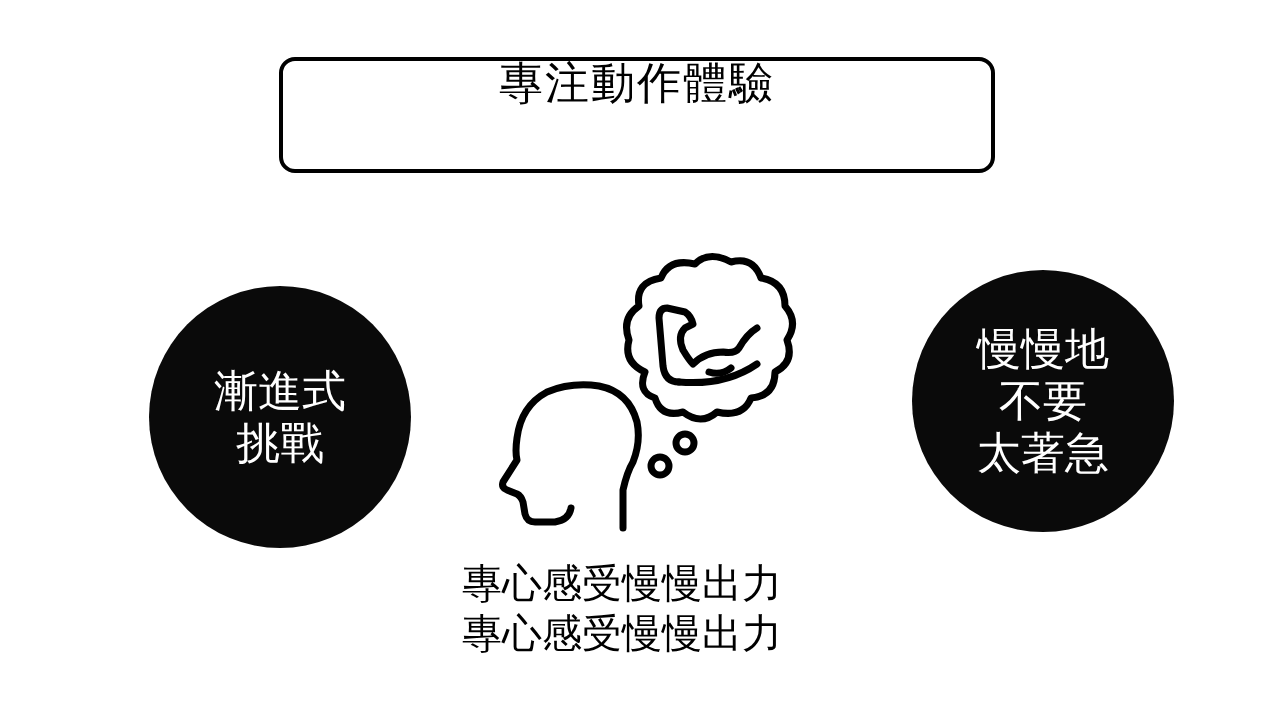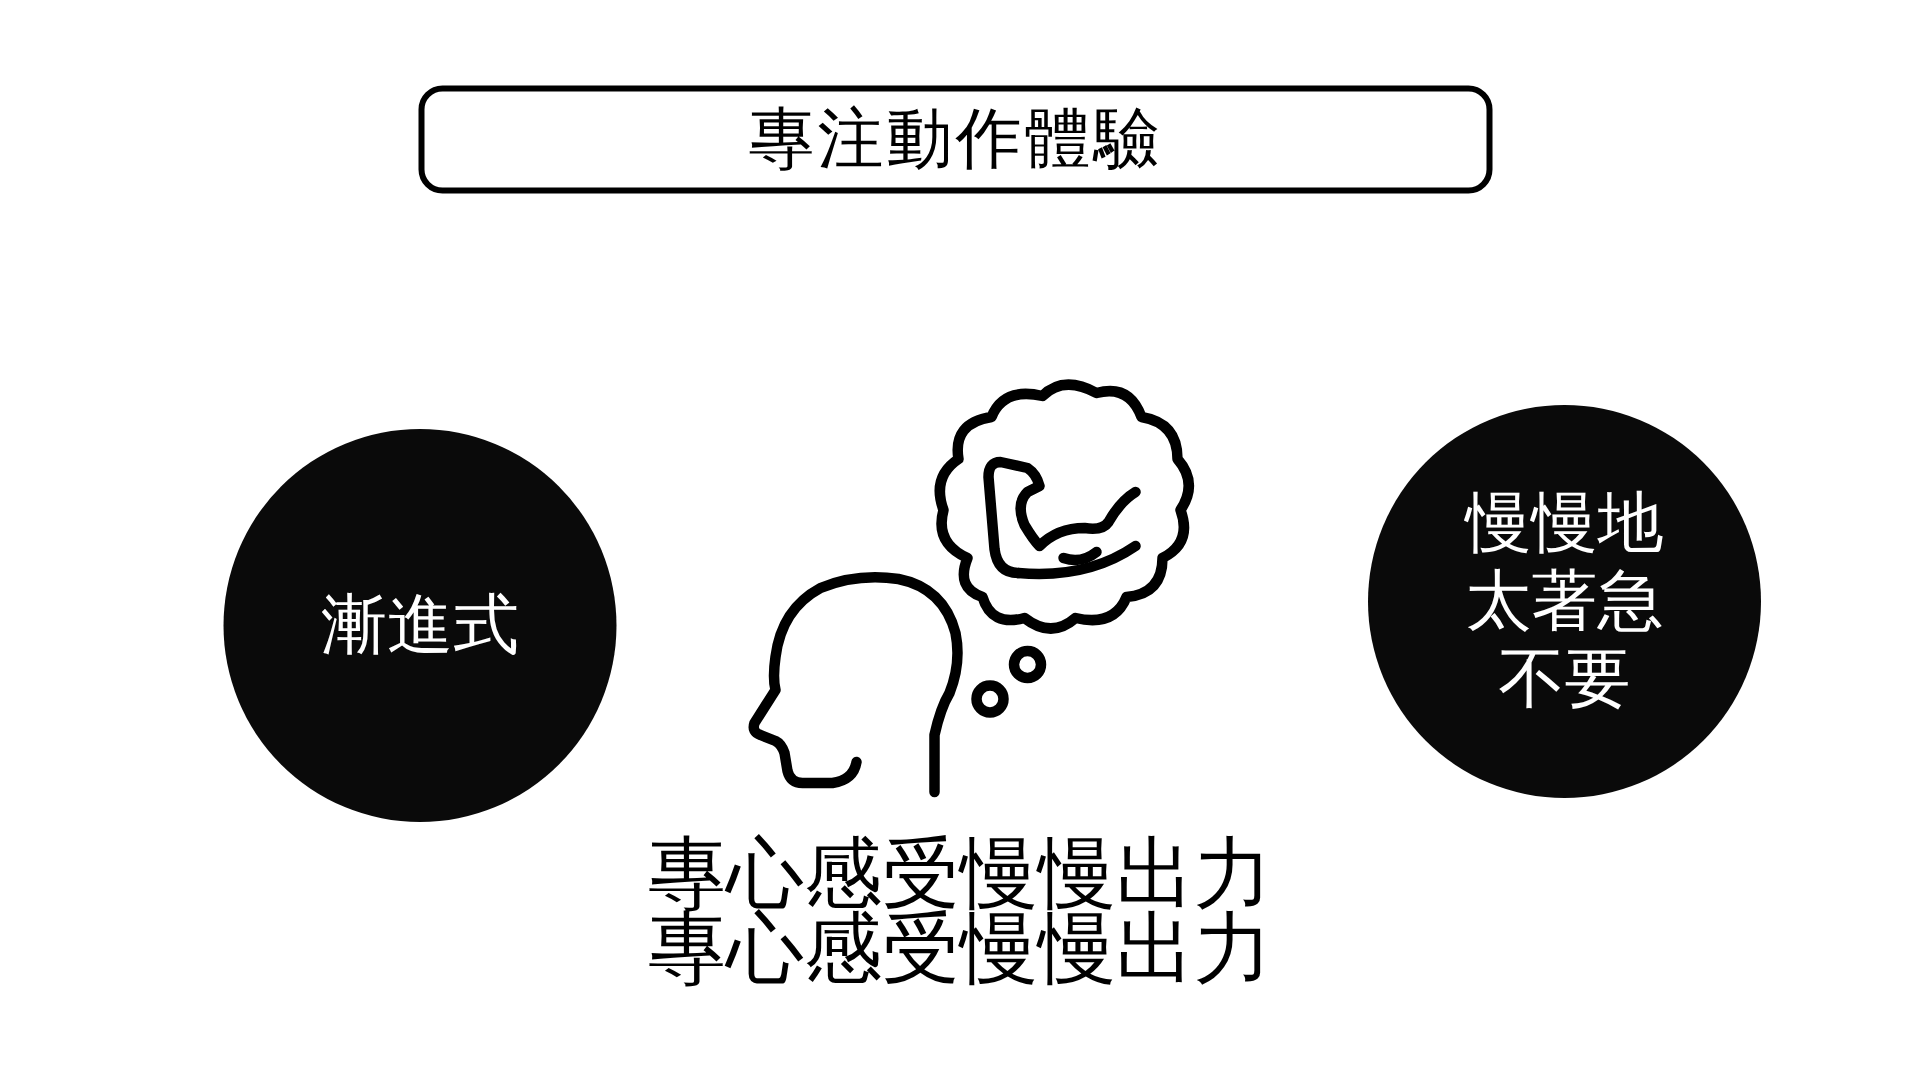--- a/index.html
+++ b/index.html
@@ -13,26 +13,26 @@
       position: relative;
       overflow: hidden;
       font-family: "DejaVu Sans", "Liberation Sans", sans-serif;
       color: #000;
     }
     .title-box {
       position: absolute;
       left: 279px;
       top: 57px;
       width: 716px;
-      height: 72px;
+      height: 116px;
       border: 4px solid #000;
       border-radius: 16px;
       box-sizing: border-box;
       display: flex;
-      align-items: center;
+      align-items: flex-start;
       justify-content: center;
       background: #fff;
     }
     .title-text {
       font-size: 44px;
       letter-spacing: 2px;
       line-height: 1;
     }
     .circle {
       position: absolute;
@@ -54,44 +54,45 @@
     .circle-line { display: block; white-space: nowrap; }
     .illustration {
       position: absolute;
       left: 495px;
       top: 252px;
       width: 310px;
       height: 285px;
     }
     .caption {
       position: absolute;
-      left: 380px;
+      left: 362px;
       top: 558px;
       width: 520px;
       text-align: center;
-      font-size: 52px;
+      font-size: 40px;
       line-height: 50px;
     }
     .caption-line { display: block; white-space: nowrap; }
   </style>
 </head>
 <body>
 
 <div class="title-box">
   <span class="title-text">專注動作體驗</span>
 </div>
 
 <div class="circle circle-left">
   <span class="circle-line">漸進式</span>
+  <span class="circle-line">挑戰</span>
 </div>
 
 <div class="circle circle-right">
   <span class="circle-line">慢慢地</span>
+  <span class="circle-line">不要</span>
   <span class="circle-line">太著急</span>
-  <span class="circle-line">不要</span>
 </div>
 
 <div class="illustration">
   <svg width="310" height="285" viewBox="0 0 310 285" fill="none" stroke="#000" stroke-width="7" stroke-linecap="round" stroke-linejoin="round">
 
     <g>
       <path d="M128 276 L128 238 Q132 220 138 210 Q146 190 142 170 Q134 140 104 134 Q76 130 52 140 Q26 154 22 186 Q20 200 22 208 L8 230 Q6 236 12 238 L22 242 Q26 244 28 250 L30 262 Q32 270 40 270 L60 270 Q74 268 76 256"></path>
     </g>
 
     <g>

